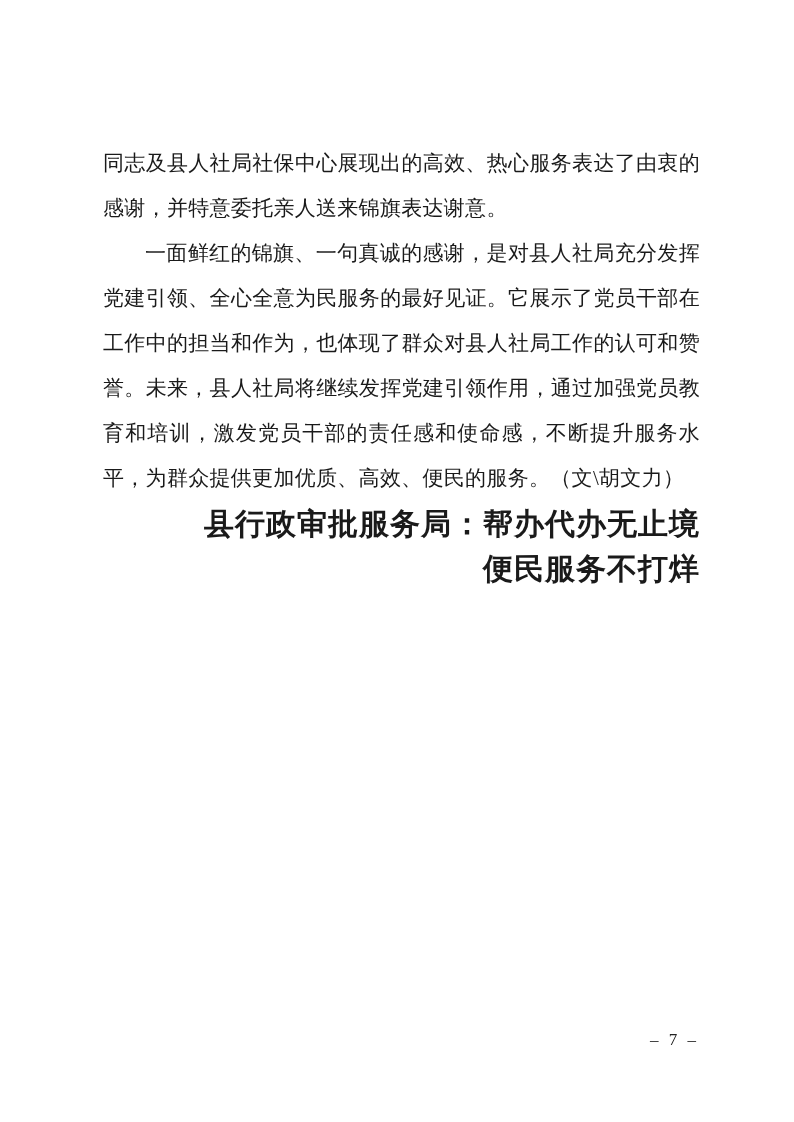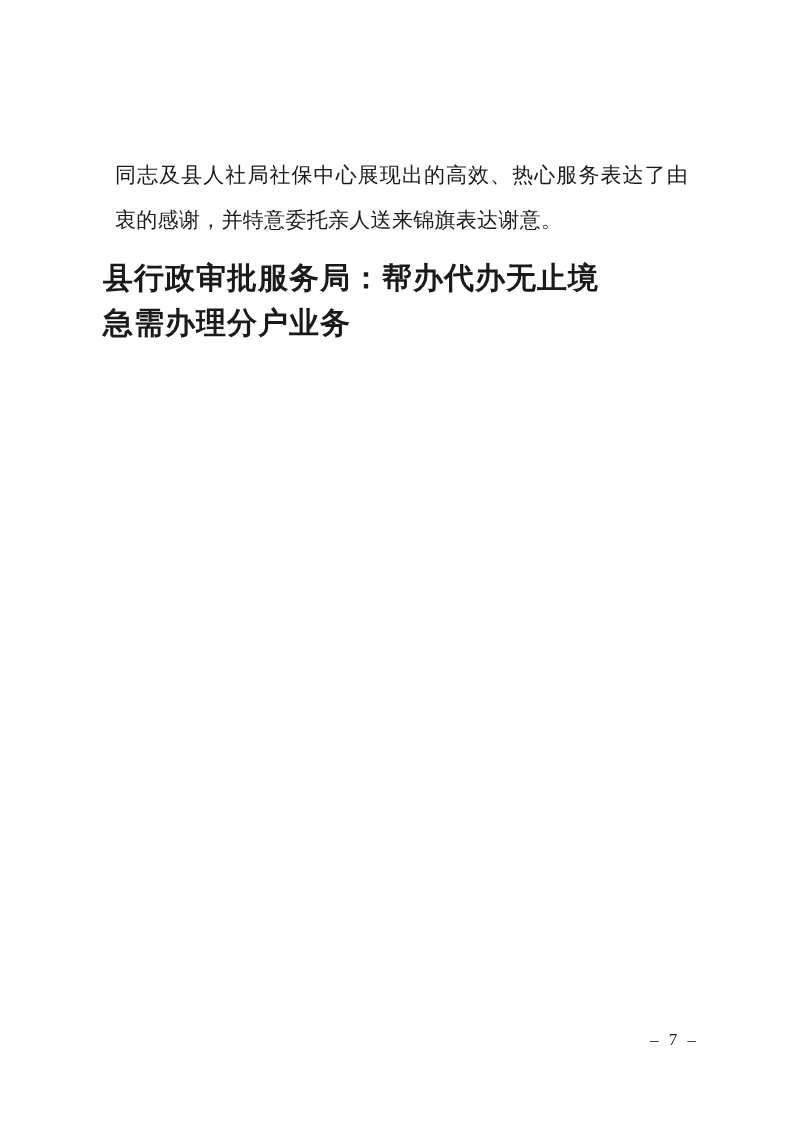--- a/index.html
+++ b/index.html
@@ -17,36 +17,36 @@
     font-family: "Liberation Serif", "DejaVu Serif", serif;
     color: #1a1a1a;
   }
   .content {
     position: absolute;
     left: 103px;
     top: 141px;
     width: 597px;
   }
   .para {
-    margin: 12px;
+    margin: 0;
     font-size: 21px;
     line-height: 45px;
     text-align: justify;
     text-justify: inter-ideograph;
     letter-spacing: 0.3px;
   }
   .para.indent {
     text-indent: 2em;
   }
   .article-title {
     margin: 0 0 29px 0;
     font-size: 30px;
     line-height: 45px;
     font-weight: bold;
-    text-align: left;
+    text-align: right;
     letter-spacing: 1px;
   }
   .title-line {
     display: block;
   }
   .page-number {
     position: absolute;
     top: 1030px;
     right: 95px;
     font-size: 17px;
@@ -55,23 +55,24 @@
   }
 </style>
 </head>
 <body>
 
 <div class="page">
   <div class="content">
 
     <p class="para">同志及县人社局社保中心展现出的高效、热心服务表达了由衷的感谢，并特意委托亲人送来锦旗表达谢意。</p>
 
+    <p class="para indent">一面鲜红的锦旗、一句真诚的感谢，是对县人社局充分发挥党建引领、全心全意为民服务的最好见证。它展示了党员干部在工作中的担当和作为，也体现了群众对县人社局工作的认可和赞誉。未来，县人社局将继续发挥党建引领作用，通过加强党员教育和培训，激发党员干部的责任感和使命感，不断提升服务水平，为群众提供更加优质、高效、便民的服务。（文\胡文力）</p>
 
     <h1 class="article-title">
       <span class="title-line">县行政审批服务局：帮办代办无止境</span>
-      <span class="title-line">急需办理分户业务</span>
+      <span class="title-line">便民服务不打烊</span>
     </h1>
 
 
   </div>
 
   <div class="page-number">– 7 –</div>
 </div>
 
 </body></html>

